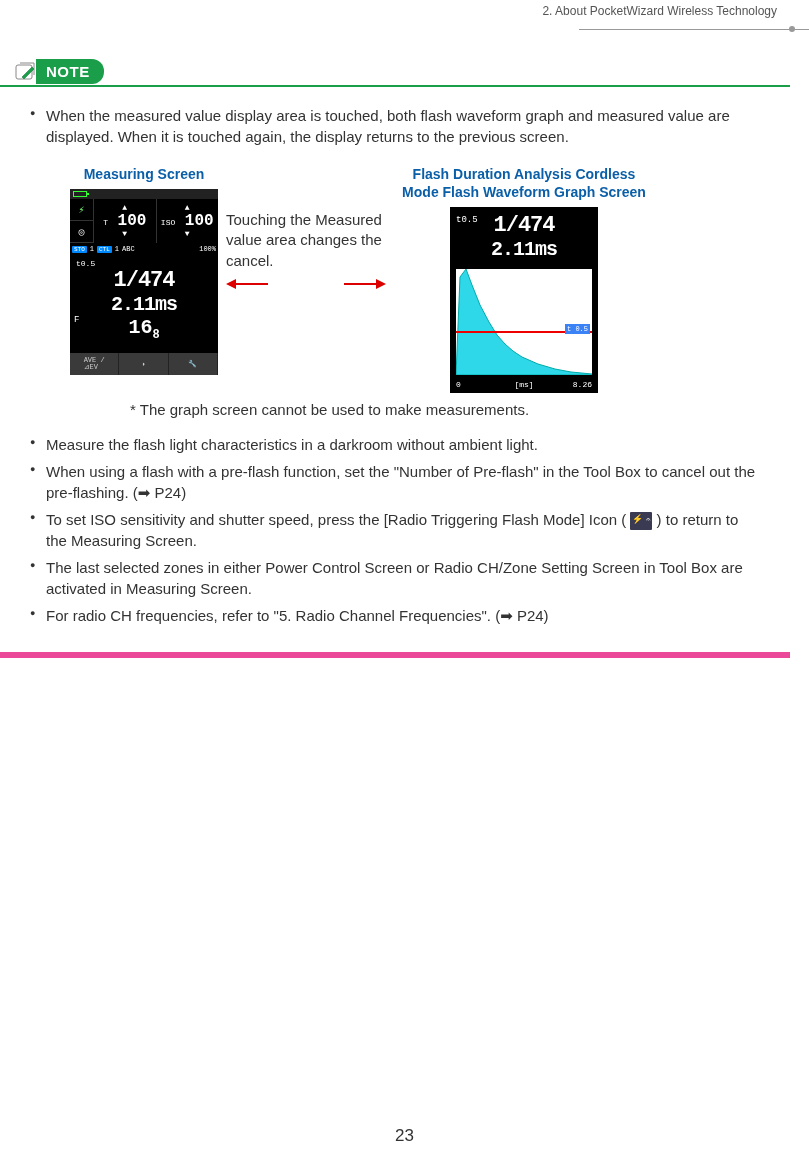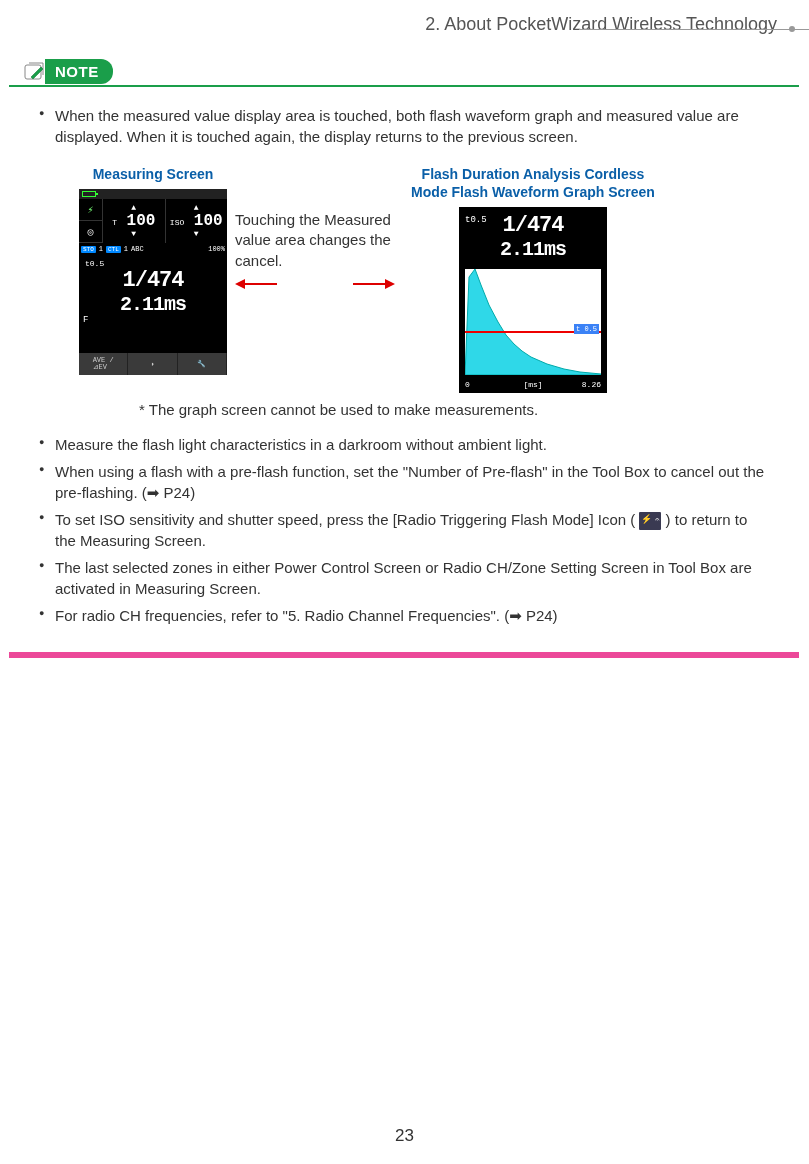--- a/index.html
+++ b/index.html
@@ -23,29 +23,29 @@
       position: absolute;
       top: 26px;
       right: 14px;
       width: 6px;
       height: 6px;
       border-radius: 50%;
       background: #999;
     }
     .chapter-title {
       position: absolute;
-      top: 14px;
+      top: 4px;
       right: 32px;
-      font-size: 18px;
+      font-size: 12px;
       color: #555;
     }
     .note-container {
       position: absolute;
       top: 57px;
-      left: 9px;
+      left: 0;
       width: 790px;
     }
     .note-tab {
       position: relative;
       left: 12px;
       display: inline-flex;
       align-items: center;
     }
     .note-pencil {
       width: 28px;
@@ -394,20 +394,21 @@
             <span class="ds-badge">CTL</span>
             <span>1</span>
             <span>ABC</span>
             <span style="margin-left:auto;">100%</span>
           </div>
           <div class="ds-measure">
             <div style="font-size:8px;text-align:left;padding-left:6px;">t0.5</div>
             <div class="ds-big1">1/474</div>
             <div class="ds-big2">2.11ms</div>
             <div class="ds-f">F</div>
+            <div class="ds-aperture"><span>16</span><sub>8</sub></div>
           </div>
           <div class="ds-bottombar">
             <div style="white-space:pre;line-height:1;">AVE /
 ⊿EV</div>
             <div>◗</div>
             <div>🔧</div>
           </div>
         </div>
       </div>
 

